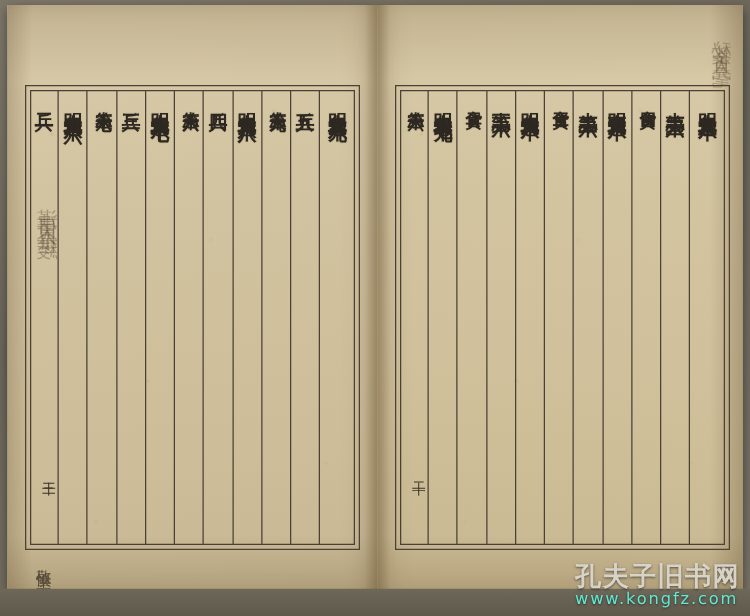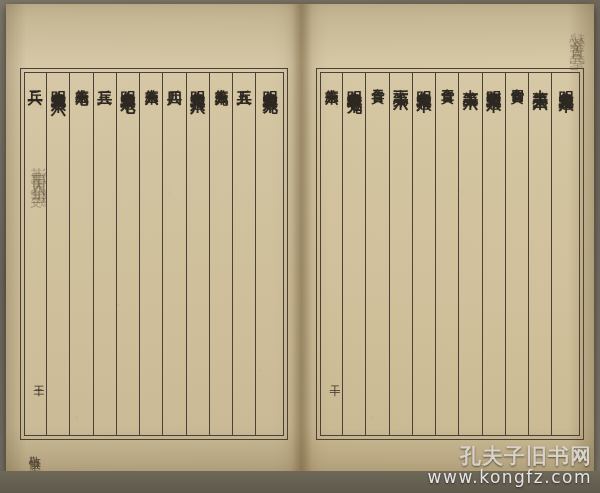--- a/index.html
+++ b/index.html
@@ -230,34 +230,34 @@
     position: absolute;
     left: 0; right: 0; bottom: 0; height: 22px;
     background: linear-gradient(180deg, #6e6859, #5f594c);
   }
 
   
   .watermark {
     position: absolute;
     right: 8px;
     bottom: 6px;
-    text-align: right;
+    text-align: left;
     line-height: 1.1;
     user-select: none;
   }
   .wm-main {
     font-size: 21px;
     font-weight: 700;
     color: #d8d3c8;
     letter-spacing: 1px;
     text-shadow: 0 1px 2px rgba(0,0,0,0.55);
   }
   .wm-sub {
-    font-size: 17px;
-    color: #e5e5e5;
+    font-size: 13px;
+    color: #5eead4;
     letter-spacing: 1.5px;
     text-shadow: 0 1px 2px rgba(0,0,0,0.55);
   }
 </style>
 </head>
 <body>
 
 <div id="page">
   <div class="desk"></div>
 

